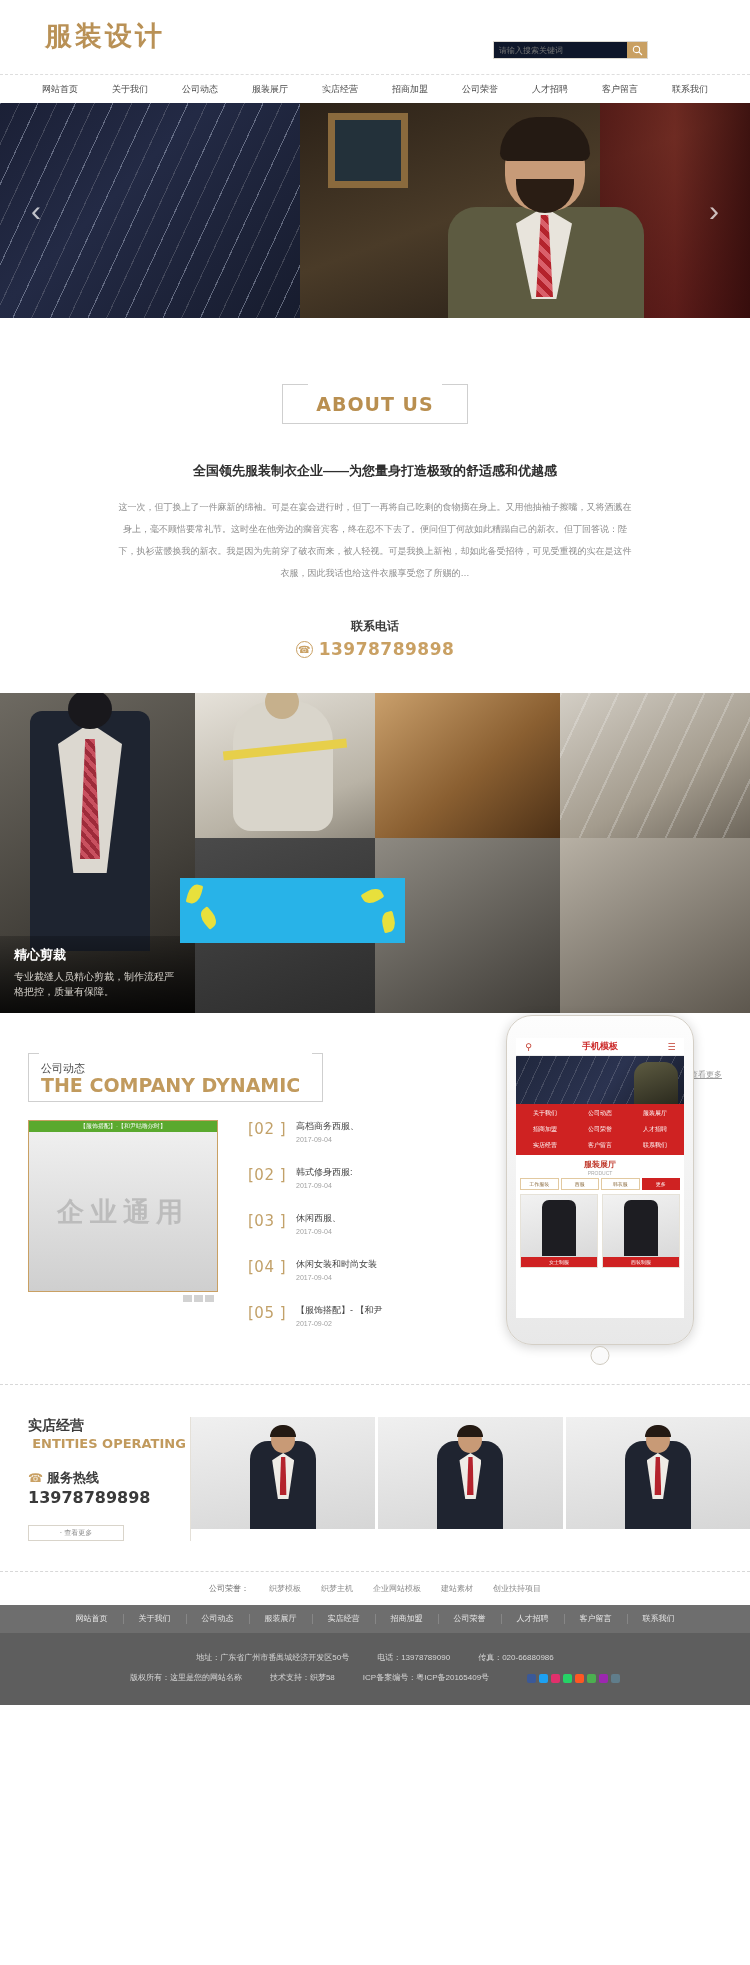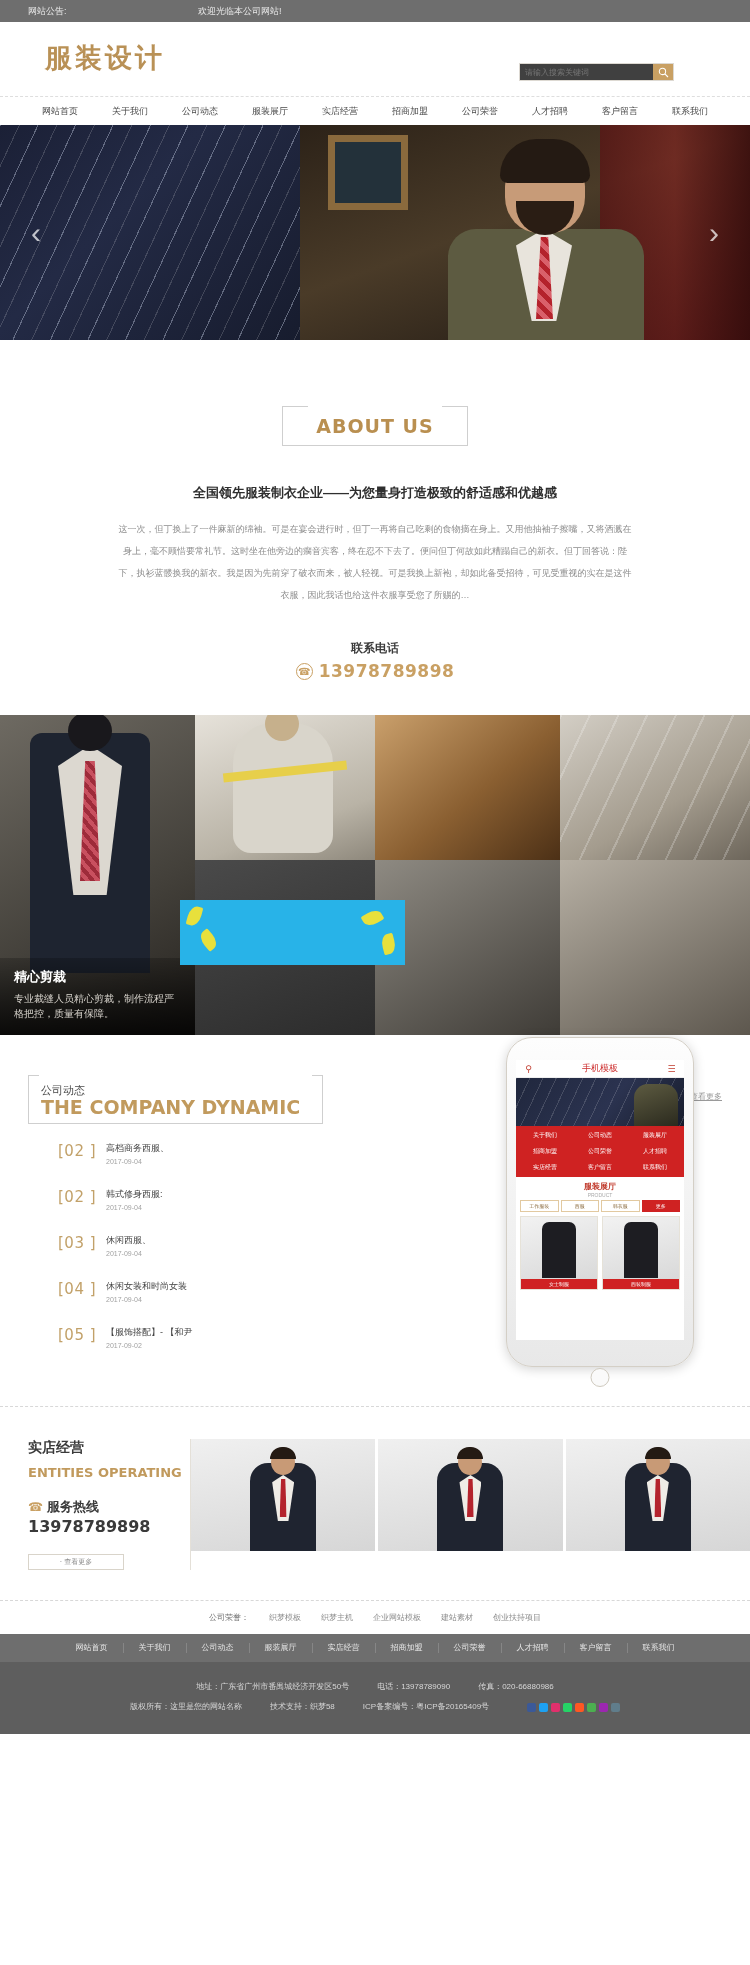--- a/index.html
+++ b/index.html
@@ -14,22 +14,22 @@
   
   .topbar { height:22px; background:#6e6e6e; color:#e8e8e8; font-size:9px;
             display:flex; align-items:center; position:relative; }
   .topbar .left { position:absolute; left:28px; }
   .topbar .center { position:absolute; left:198px; }
 
   
   .header { height:74px; background:#fff; position:relative; }
   .logo { position:absolute; left:45px; top:18px; font-size:27px; font-weight:bold;
           color:#b99156; letter-spacing:3px; font-family:"DejaVu Sans",sans-serif; }
-  .searchbox { position:absolute; right:76px; top:41px; width:155px; height:18px;
-               border:1px solid #ddd9d2; background:#404040; display:flex; }
+  .searchbox { position:absolute; right:102px; top:41px; width:155px; height:18px;
+               border:1px solid #ddd9d2; background:#0f172a; display:flex; }
   .searchbox input { flex:1; border:0; outline:0; font-size:8px; color:#9a9a9a;
                      padding-left:5px; background:transparent;
                      font-family:"Liberation Sans",sans-serif; }
   .searchbtn { width:20px; background:#c9a063; display:flex; align-items:center;
                justify-content:center; cursor:pointer; }
   .searchbtn svg { display:block; }
 
   
   .navwrap { border-top:1px dashed #dedede; }
   .nav { display:flex; justify-content:center; align-items:center; height:28px;
@@ -164,21 +164,21 @@
   .news-txt .d { font-size:7px; color:#a2a2a2; margin-top:3px; }
 
   
   .phone-mock { position:absolute; right:56px; top:-10px; width:188px; height:330px;
      background:linear-gradient(180deg,#fdfdfd,#e8e8e8); border-radius:26px;
      border:1px solid #d4cfc6; box-shadow:0 2px 12px rgba(0,0,0,.18); padding:22px 9px 26px;
      z-index:5; }
   .pm-screen { width:100%; height:100%; background:#fff; overflow:hidden; position:relative; }
   .pm-top { height:18px; background:#fff; display:flex; align-items:center;
      justify-content:space-between; padding:0 7px; border-bottom:1px solid #eee; }
-  .pm-top .brand { font-size:9px; font-weight:normal; color:#cc2b2b; }
+  .pm-top .brand { font-size:9px; font-weight:bold; color:#cc2b2b; }
   .pm-ico { width:11px; height:11px; color:#c0392b; display:flex; align-items:center;
      justify-content:center; font-size:9px; }
   .pm-banner { height:48px;
      background:
        repeating-linear-gradient(115deg,rgba(255,255,255,.15) 0 1px,rgba(0,0,0,0) 1px 12px),
        linear-gradient(130deg,#20273d,#2b3350 55%,#171c2c);
      position:relative; }
   .pm-banner .pb-man { position:absolute; right:6px; top:6px; width:44px; height:42px;
      background:linear-gradient(160deg,#5d5b41,#2b2a1e); border-radius:14px 14px 0 0; }
   .pm-nav { background:#cf2222; display:grid; grid-template-columns:1fr 1fr 1fr;
@@ -201,22 +201,22 @@
   .pm-card .cap { background:#cf2222; color:#fff; font-size:5px; text-align:center;
      padding:2px 0; }
   .pm-home { position:absolute; left:50%; transform:translateX(-50%); bottom:-21px;
      width:19px; height:19px; border:1px solid #cfcabf; border-radius:50%; background:#fafafa; }
 
   
   .entities { border-top:1px dashed #d8d8d8; padding:32px 0 30px; position:relative;
      display:flex; }
   .ent-left { width:190px; padding-left:28px; }
   .ent-left .cn { font-size:14px; color:#3a3a3a; font-weight:bold; }
-  .ent-left .en { font-size:13px; font-weight:bold; color:#c19a5d; margin-top:8px;
-     font-family:"DejaVu Sans",sans-serif; }
+  .ent-left .en { font-size:13px; font-weight:bold; color:#c19a5d; margin-top:1px;
+     font-family:"DejaVu Sans",sans-serif;text-align:center; }
   .ent-hot { margin-top:18px; display:flex; align-items:center; gap:4px; }
   .ent-hot .ico { color:#c9a063; font-size:12px; }
   .ent-hot .lbl { font-size:13px; font-weight:bold; color:#3a3a3a; }
   .ent-num { font-size:16px; font-weight:bold; color:#3a3a3a; margin-top:1px;
      font-family:"DejaVu Sans",sans-serif; }
   .ent-btn { margin-top:18px; width:96px; height:16px; border:1px solid #d9d4ca;
      display:flex; align-items:center; justify-content:center; font-size:7px; color:#8d8d8d;
      cursor:pointer; }
   .ent-right { flex:1; display:flex; border-left:1px solid #e4e0d8; }
   .ent-card { flex:1; height:112px; margin-left:0; position:relative; overflow:hidden;
@@ -252,24 +252,20 @@
      gap:28px; flex-wrap:wrap; }
   .frow2 { margin-top:2px; }
   .socials { display:flex; gap:3px; align-items:center; margin-left:10px; }
   .socials i { width:9px; height:9px; display:inline-block; border-radius:2px; }
 </style>
 </head>
 <body>
 
 <div class="page">
 
-  <div class="topbar">
-    <span class="left">网站公告:</span>
-    <span class="center">欢迎光临本公司网站!</span>
-  </div>
 
   <div class="header">
     <div class="logo">服装设计</div>
     <div class="searchbox">
       <input type="text" placeholder="请输入搜索关键词" style="">
       <div class="searchbtn">
         <svg width="11" height="11" viewBox="0 0 16 16">
           <circle cx="6.5" cy="6.5" r="4.6" fill="none" stroke="#fff" stroke-width="1.5"></circle>
           <line x1="10" y1="10" x2="14.5" y2="14.5" stroke="#fff" stroke-width="1.7"></line>
         </svg>
@@ -356,20 +352,31 @@
   </div>
 
   <div class="dynamic">
     <div class="sect-head">
       <div class="cn">公司动态</div>
       <div class="en">THE COMPANY DYNAMIC</div>
     </div>
     <a class="more-link" href="#">查看更多</a>
 
     <div class="dyn-body">
+      <div class="dyn-slider">
+        <div class="bar">【服饰搭配】·【和尹咕噜尔时】</div>
+        <div class="img">
+          <span>企业通用</span>
+        </div>
+        <div class="dots">
+            <i></i>
+            <i></i>
+            <i></i>
+          </div>
+      </div>
 
       <div class="news" id="newslist">
           <div class="news-item">
             <div class="news-no">[02 ]</div>
             <div class="news-txt">
               <div class="t">高档商务西服、</div>
               <div class="d">2017-09-04</div>
             </div>
           </div>
           <div class="news-item">

